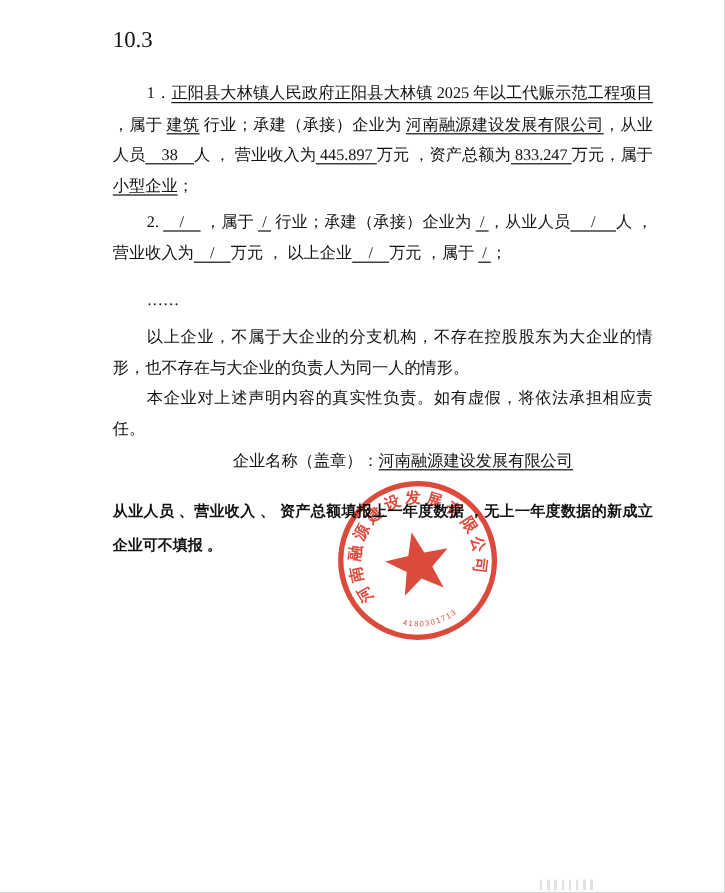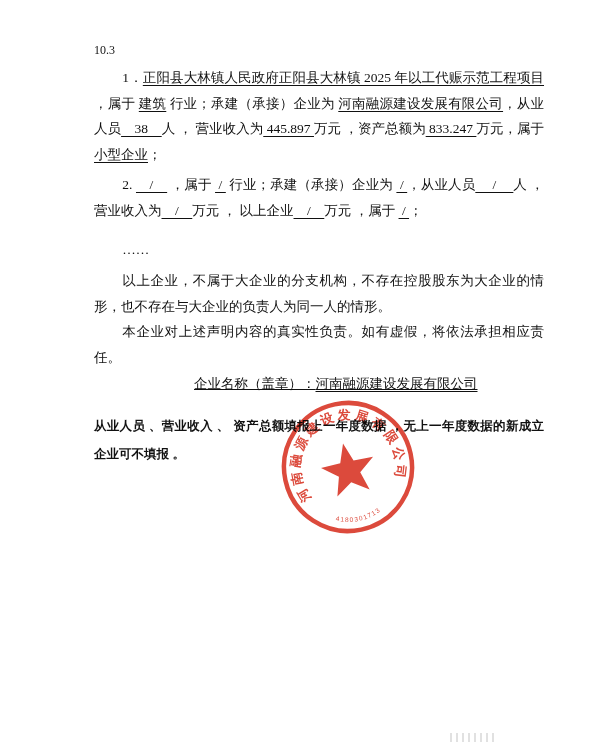--- a/index.html
+++ b/index.html
@@ -3,31 +3,31 @@
 <meta charset="utf-8">
 <style>
   html,body { margin:0; padding:0; background:#888; }
   .page {
     position:relative; width:604px; height:744px; margin:0 auto;
     background:#ffffff; overflow:hidden;
     font-family:"Liberation Serif","DejaVu Serif",serif; color:#111;
   }
   .content { position:absolute; left:94px; top:24px; width:450px; font-size:13.5px; line-height:25.6px; }
   .title-row { position:relative; text-align:center; padding-right:24px; line-height:20px; height:20px; }
-  .section-number { position:absolute; left:0; top:16px; font-size:12px; }
+  .section-number { position:absolute; left:0; top:0; font-size:19px; }
   .doc-title { display:inline; font-size:14px; font-weight:400; margin:0; letter-spacing:1.5px; }
   .para { margin:0; text-align:justify; white-space:pre-wrap; }
   .indent { text-indent:2.1em; }
   .u { text-decoration:underline; text-underline-offset:3px; }
   .p1 { margin-top:30px; }
   .item1 { margin-top:21px; }
   .item2 { margin-top:5px; }
   .ellipsis { margin-top:13px; }
   .p4 { margin-top:6px; }
-  .sig-line { margin:0; padding-left:100px; white-space:pre-wrap;text-decoration:underline; }
+  .sig-line { margin:0; padding-left:100px; white-space:pre-wrap; }
   .date-line { margin:0; padding-left:196px; white-space:pre-wrap; }
   .note {
     margin-top:16px; font-family:"Liberation Sans","DejaVu Sans",sans-serif;
     font-weight:700; font-size:12.5px; line-height:28px; text-align:justify; white-space:pre-wrap;
   }
   .stamp {
     position:absolute; left:278px; top:397px; width:140px; height:140px;
     transform:rotate(-12deg); mix-blend-mode:multiply; opacity:.92; pointer-events:none;
   }
   .stamp .ring { stroke:#d93a2b; fill:none; stroke-width:4.5; }

